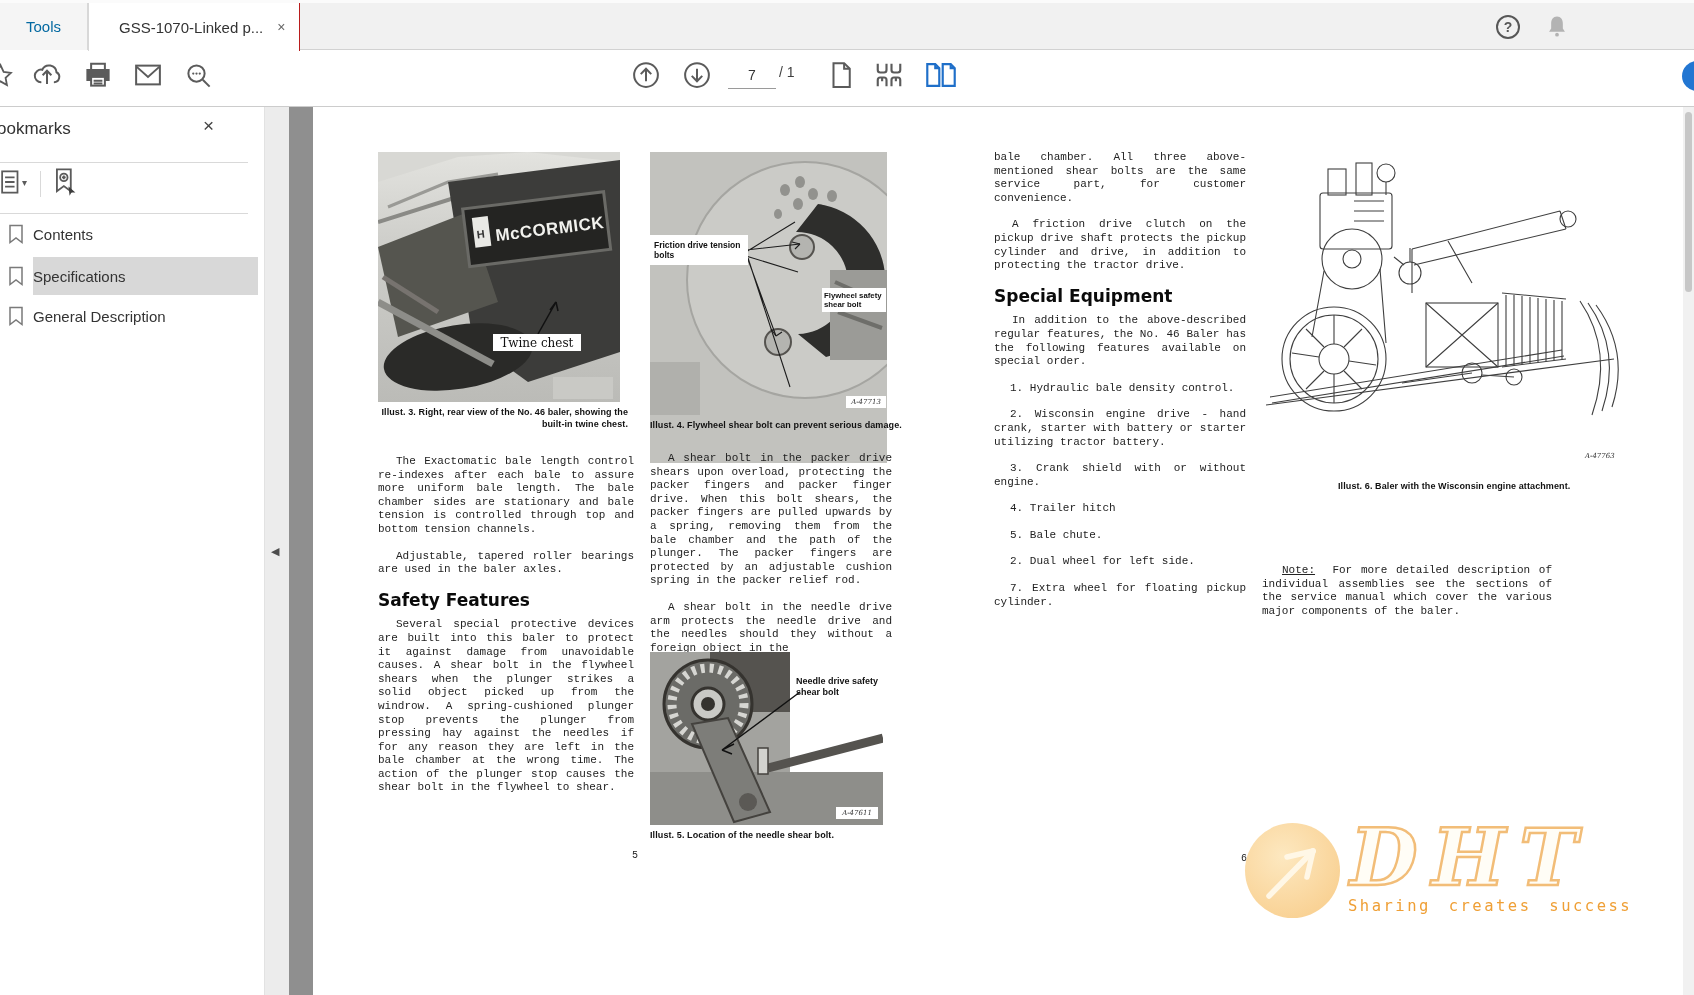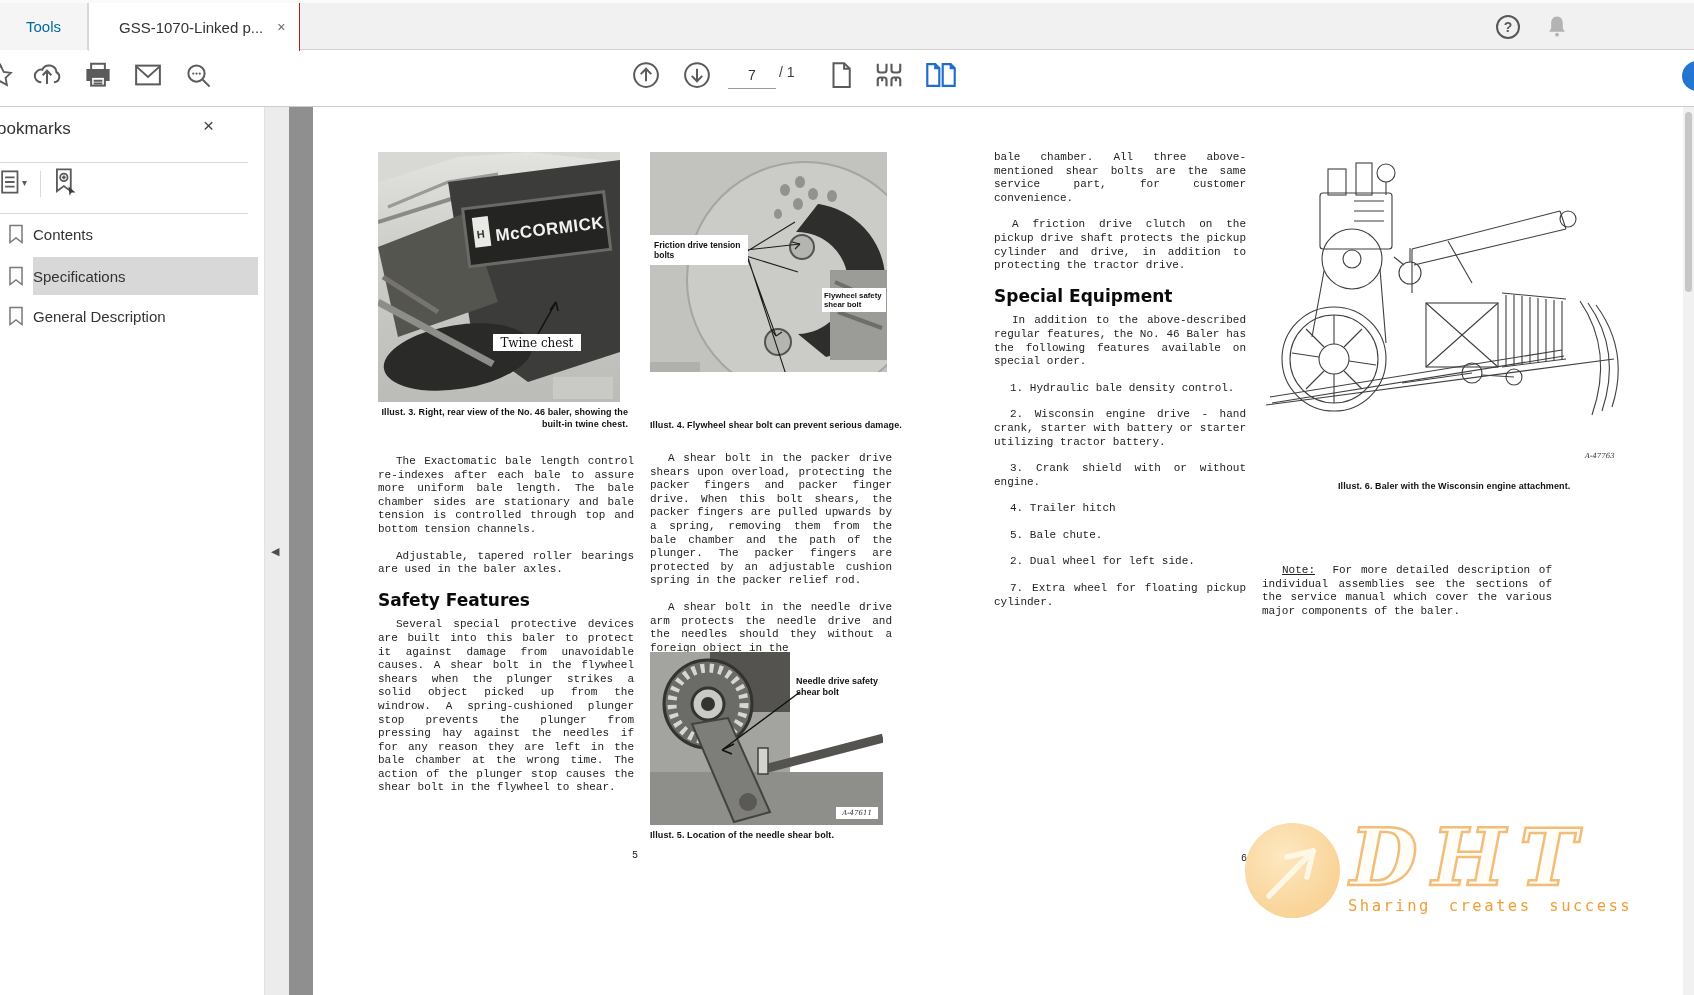--- a/index.html
+++ b/index.html
@@ -247,21 +247,21 @@
   </div>
   <div class="abs cap" style="left:378px;top:406px;width:250px;">Illust. 3. Right, rear view of the No. 46 baler, showing the built-in twine chest.</div>
 
   <div class="abs tw" style="left:378px;top:455px;width:256px;">
     <p>The Exactomatic bale length control re-indexes after each bale to assure more uniform bale length. The bale chamber sides are stationary and bale tension is controlled through top and bottom tension channels.</p>
     <p>Adjustable, tapered roller bearings are used in the baler axles.</p>
     <div class="mh">Safety Features</div>
     <p>Several special protective devices are built into this baler to protect it against damage from unavoidable causes. A shear bolt in the flywheel shears when the plunger strikes a solid object picked up from the windrow. A spring-cushioned plunger stop prevents the plunger from pressing hay against the needles if for any reason they are left in the bale chamber at the wrong time. The action of the plunger stop causes the shear bolt in the flywheel to shear.</p>
   </div>
 
-  <div class="abs photo ph2" style="left:650px;top:152px;width:237px;height:220px;">
+  <div class="abs photo ph2" style="left:650px;top:152px;width:237px;height:311px;">
     <svg width="237" height="263" viewBox="0 0 237 263">
       <rect width="237" height="263" fill="#c2c2be"></rect>
       <circle cx="155" cy="128" r="118" fill="#cbcbc7" stroke="#a5a5a1" stroke-width="2"></circle>
       <g fill="#92928e">
         <ellipse cx="135" cy="38" rx="5" ry="6"></ellipse>
           <ellipse cx="150" cy="30" rx="5" ry="6"></ellipse>
           <ellipse cx="163" cy="42" rx="5" ry="6"></ellipse>
         <ellipse cx="148" cy="52" rx="5" ry="6"></ellipse>
           <ellipse cx="170" cy="58" rx="5" ry="6"></ellipse>
           <ellipse cx="182" cy="44" rx="5" ry="6"></ellipse>

